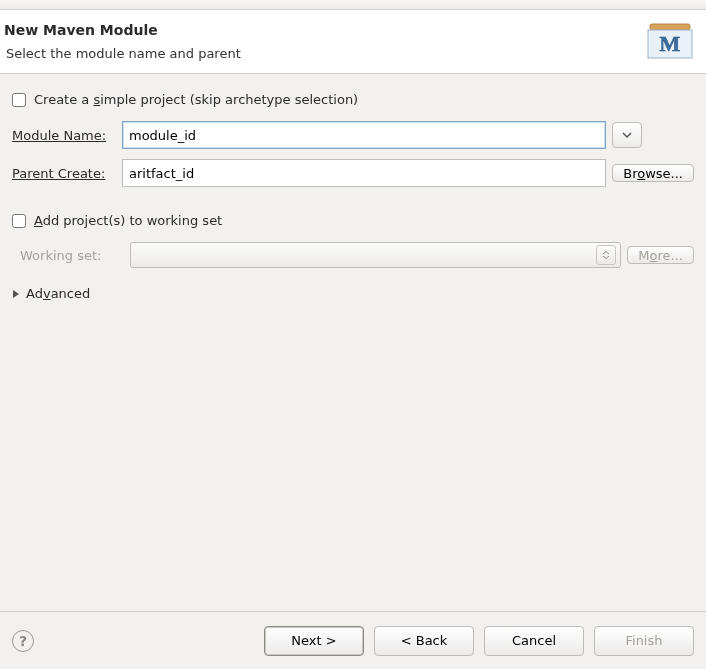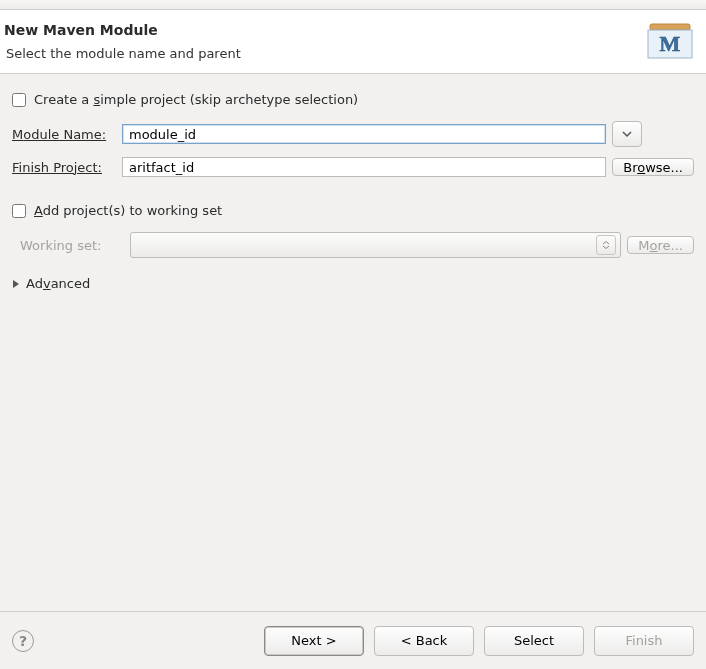--- a/index.html
+++ b/index.html
@@ -45,21 +45,21 @@
   .form-grid {
     display: grid;
     grid-template-columns: 104px 1fr auto;
     column-gap: 6px;
     row-gap: 10px;
     align-items: center;
     margin-bottom: 18px;
   }
   .form-grid .label { white-space: nowrap; text-decoration: underline; }
   input[type=text] {
-    height: 20px;
+    height: 28px;
     border: 1px solid #bdbcb9;
     background: #ffffff;
     padding: 0 6px;
     font-size: 13px;
     font-family: inherit;
     outline: none;
   }
   input[type=text].focus {
     border: 1px solid #7aa3c9;
     box-shadow: inset 0 0 0 1px #cfe1f0;
@@ -180,21 +180,21 @@
     <div class="label">
       <span class="u">M</span><span>odule Name:</span>
     </div>
     <input type="text" class="focus" value="module_id" style="">
     <div class="combo-btn">
       <svg viewBox="0 0 10 10">
           <path d="M1 3 L5 7 L9 3" fill="none" stroke="#555" stroke-width="1.5"></path>
         </svg>
     </div>
 
-    <div class="label">Finish Project:</div>
+    <div class="label">Parent Create:</div>
     <input type="text" value="aritfact_id" style="">
     <button class="btn">
       <span>Br</span><span class="u">o</span><span>wse...</span>
     </button>
   </div>
 
   <div class="row check-row" style="padding-bottom:4px">
     <input type="checkbox" style="">
     <label>
       <span class="u">A</span><span>dd project(s) to working set</span>
@@ -227,15 +227,15 @@
     </span>
   </div>
 
 </div>
 
 <div class="footer">
   <div class="help-icon">?</div>
   <div class="spacer"></div>
   <button class="btn default">Next &gt;</button>
   <button class="btn">&lt; Back</button>
-  <button class="btn">Select</button>
+  <button class="btn">Cancel</button>
   <button class="btn disabled">Finish</button>
 </div>
 
 </body></html>

